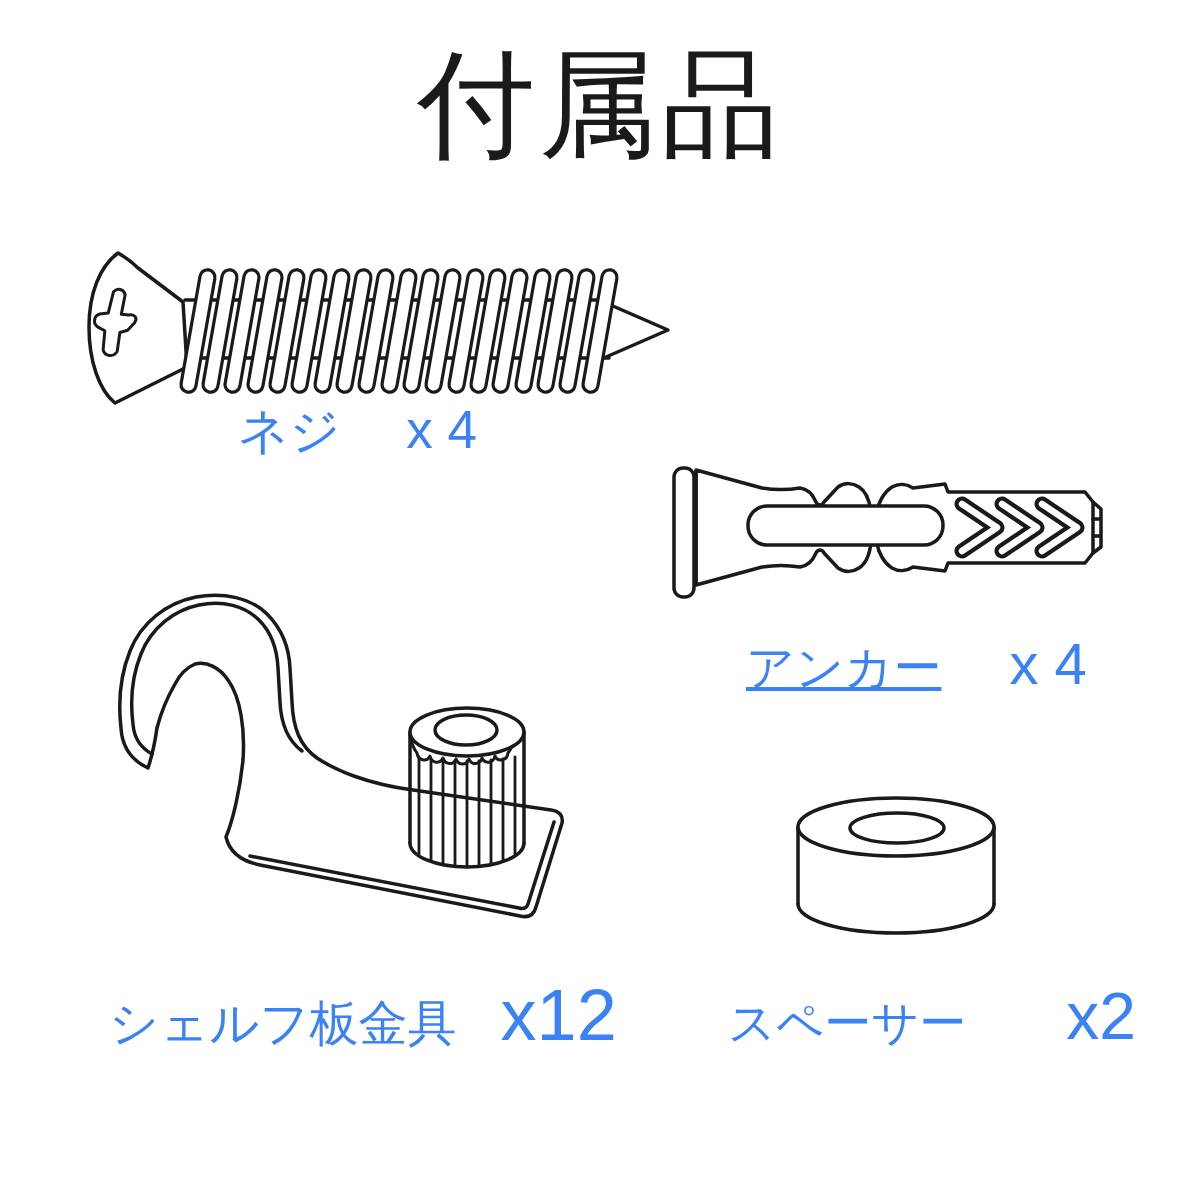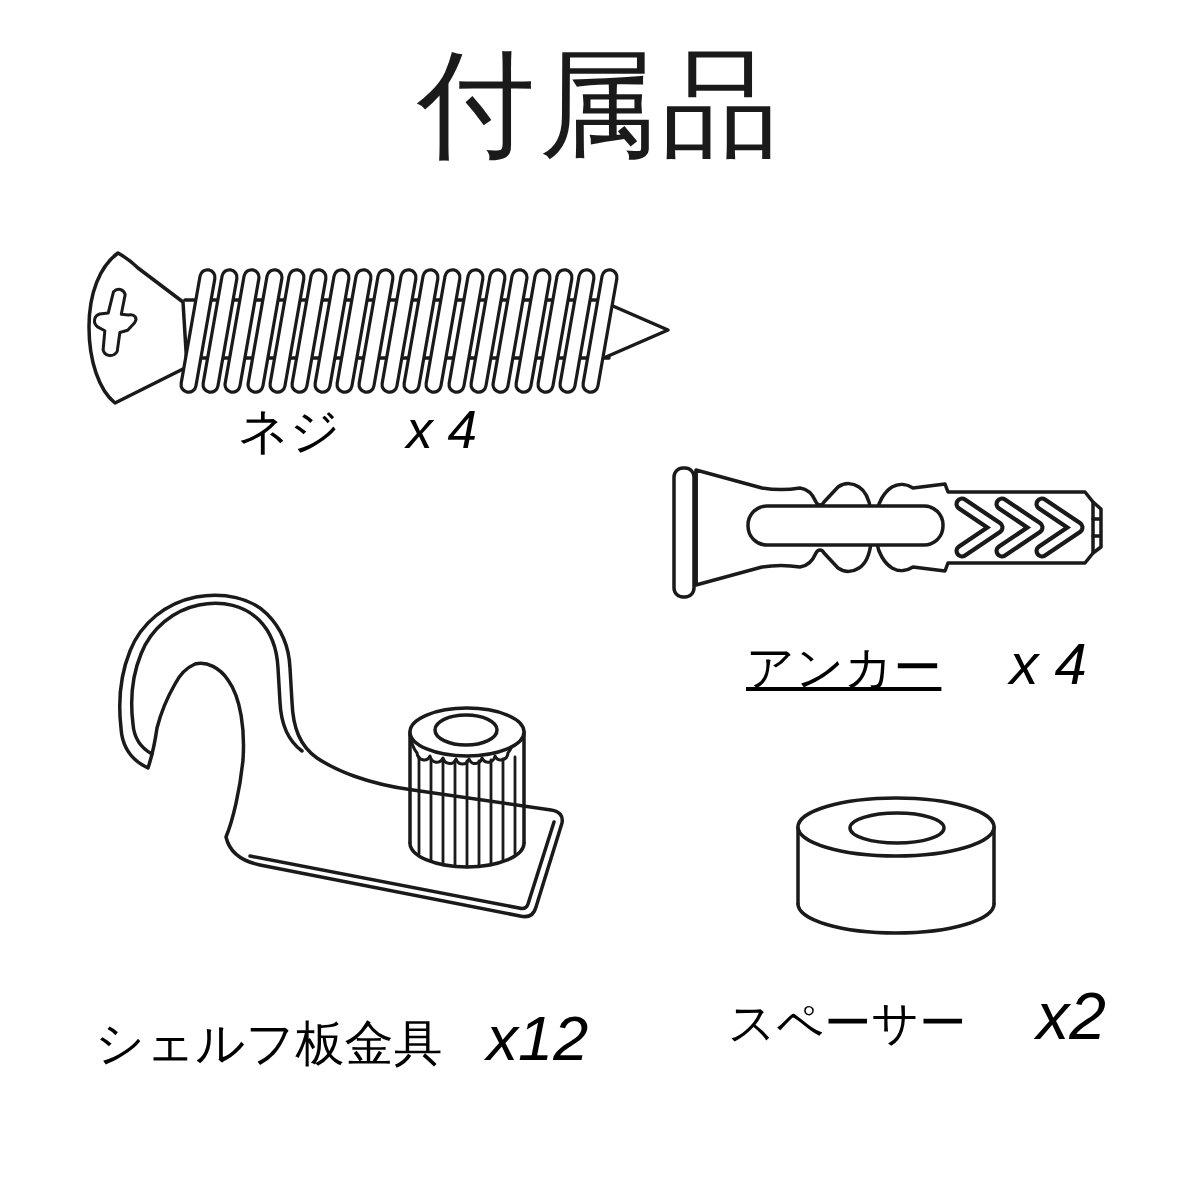--- a/index.html
+++ b/index.html
@@ -19,34 +19,34 @@
     font-weight:300;
     letter-spacing:4px;
     line-height:1.1;
     color:#1a1a1a;
   }
   .caption{
     display:flex;
     align-items:baseline;
     white-space:nowrap;
     font-weight:300;
-    color:#000000;
+    color:#3b82f6;
   }
   .caption .lbl{font-weight:300;}
-  .caption .cnt{font-weight:300;font-style:italic;}
+  .caption .cnt{font-weight:300;}
   #cap-screw{left:238px;top:398px;}
   #cap-screw .lbl{font-size:50px;}
   #cap-screw .cnt{font-size:53px;margin-left:66px;}
   #cap-anchor{left:746px;top:630px;}
   #cap-anchor .lbl{font-size:48px;text-decoration:underline;}
   #cap-anchor .cnt{font-size:58px;margin-left:68px;}
-  #cap-bracket{left:95px;top:974px;}
+  #cap-bracket{left:109px;top:974px;}
   #cap-bracket .lbl{font-size:49px;}
-  #cap-bracket .cnt{font-size:63px;margin-left:44px;margin-top:28px;}
-  #cap-spacer{left:728px;top:978px;}
+  #cap-bracket .cnt{font-size:72px;margin-left:44px;}
+  #cap-spacer{left:728px;top:978px;gap:30px;}
   #cap-spacer .lbl{font-size:47px;}
   #cap-spacer .cnt{font-size:66px;margin-left:70px;}
   svg{display:block;}
   svg path, svg rect, svg ellipse, svg line{vector-effect:none;}
 </style>
 </head>
 <body>
 
 <div id="canvas">
 

